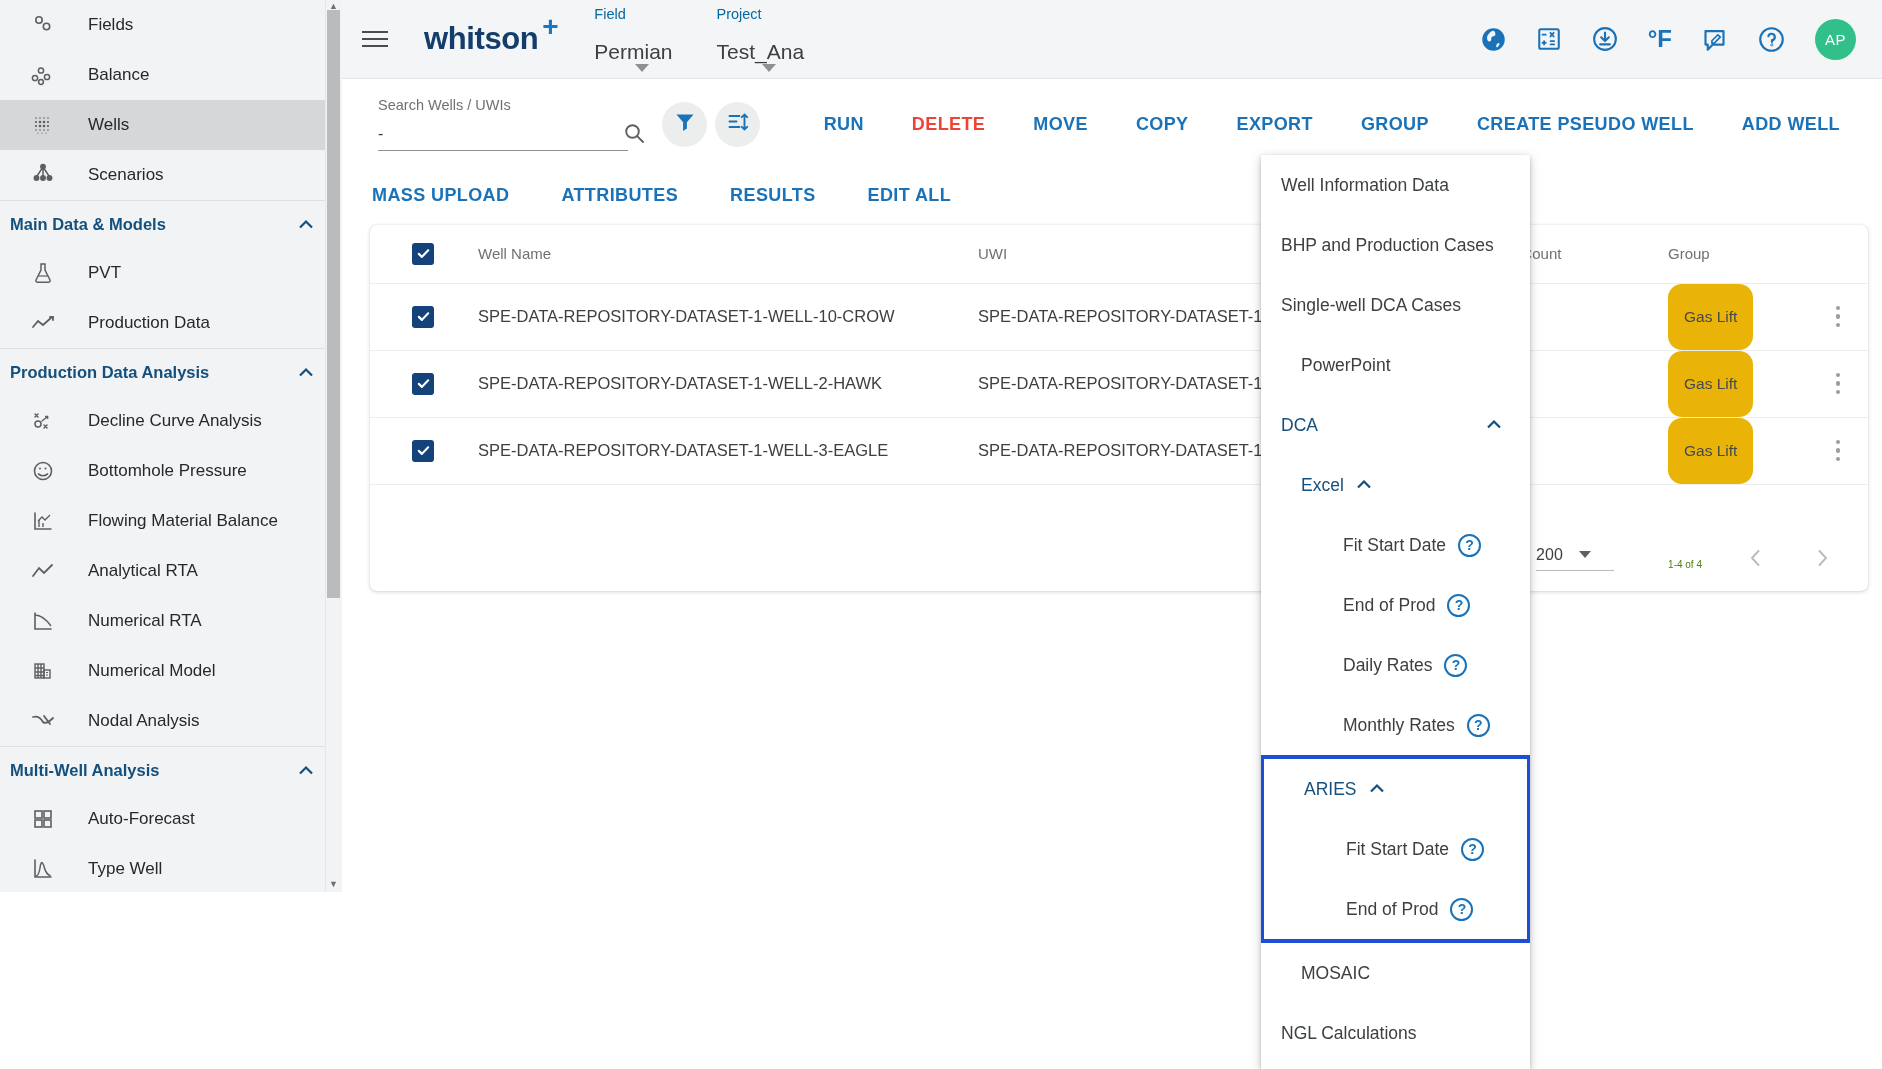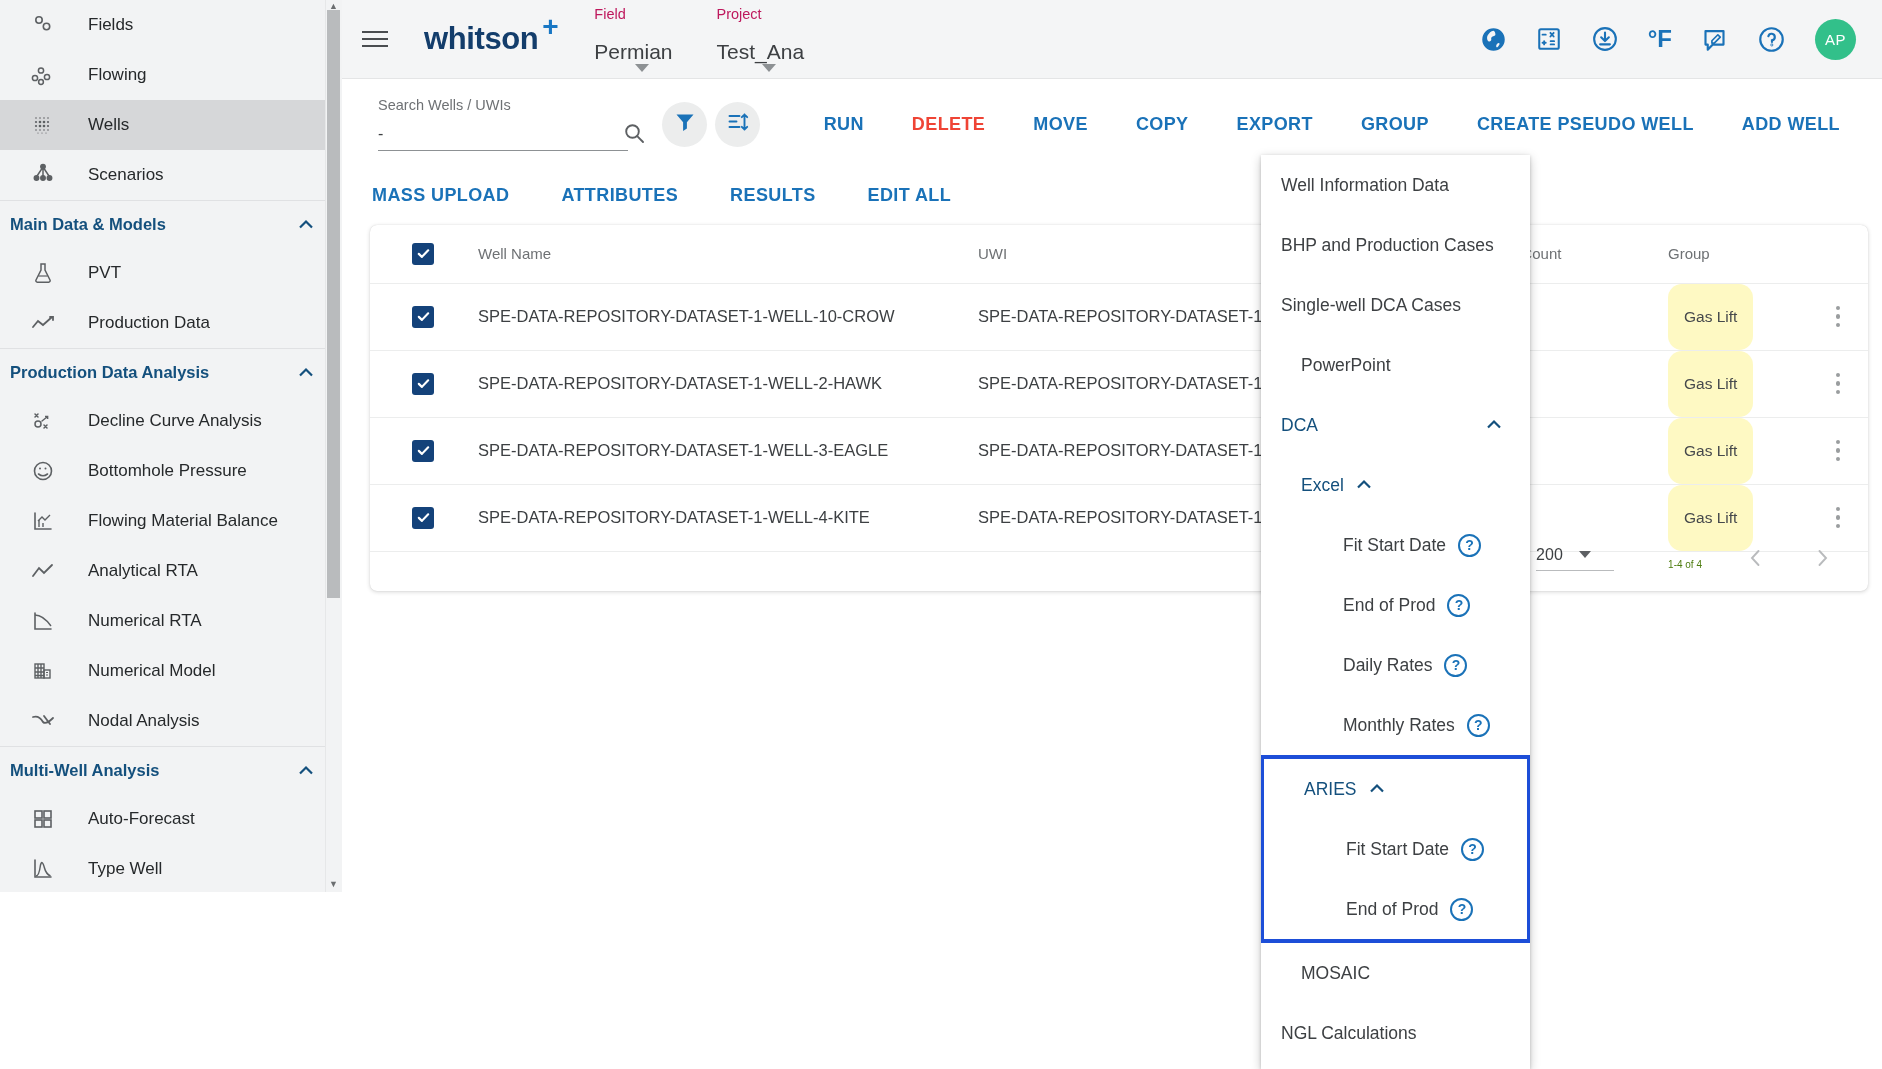--- a/index.html
+++ b/index.html
@@ -75,21 +75,21 @@
     margin-left: 28px; position: relative;
     font-size: 31px; font-weight: bold; color: #133d6b;
     letter-spacing: -0.4px;
   }
   #logo .plus {
     position: absolute; top: -10px; right: -20px;
     color: #1877c4; font-size: 28px; font-weight: bold;
   }
   .hdr-select { margin-left: 56px; position: relative; }
   .hdr-select.p2 { margin-left: 44px; }
-  .hdr-sel-label { font-size: 14.5px; color: #be185d; margin-bottom: 18px; }
+  .hdr-sel-label { font-size: 14.5px; color: #0369a1; margin-bottom: 18px; }
   .hdr-sel-row { display: flex; align-items: center; cursor: pointer; flex-direction: column; }
   .hdr-sel-val { font-size: 21px; color: #3d4043; }
   .caret-down {
     margin-left: 18px;
     width: 0; height: 0;
     border-left: 7px solid transparent; border-right: 7px solid transparent;
     border-top: 8px solid #8d9194;
   }
   #hdr-icons {
     margin-left: auto; margin-right: 26px;
@@ -172,21 +172,21 @@
   .c-scen  { width: 210px; }
   .c-group { width: 140px; }
   .c-menu  { width: 60px; }
   .cb {
     width: 22px; height: 22px; border-radius: 3px;
     background: #14427a; display: flex; align-items: center; justify-content: center;
     cursor: pointer;
   }
   .cb svg { display: block; }
   .pill {
-    display: inline-block; background: #fef9c3; color: #46494c;
+    display: inline-block; background: #eab308; color: #46494c;
     border-radius: 14px; padding: 24px 16px; font-size: 15.5px;
   }
   .kebab {
     display: flex; flex-direction: column; gap: 4px; align-items: center;
     cursor: pointer;
   }
   .kebab i { width: 4.5px; height: 4.5px; border-radius: 50%; background: #9a9d9f; display: block; }
 
   
   #pager {
@@ -255,21 +255,21 @@
 
     <div class="nav-item">
       <span class="nav-ico">
         <svg width="26" height="24" viewBox="0 0 26 24" fill="none" stroke="currentColor" stroke-width="1.5">
           <circle cx="5" cy="15" r="2.6"></circle>
             <circle cx="11" cy="7.5" r="2.6"></circle>
           <circle cx="17" cy="14" r="2.6"></circle>
             <circle cx="11" cy="19" r="2.4"></circle>
         </svg>
       </span>
-      <span class="nav-label">Flowing</span>
+      <span class="nav-label">Balance</span>
     </div>
 
     <div class="nav-item selected">
       <span class="nav-ico">
         <svg width="24" height="24" viewBox="0 0 24 24" fill="currentColor">
           <g>
             <circle cx="5" cy="5" r="0.8"></circle>
               <circle cx="9" cy="5" r="0.8"></circle>
               <circle cx="13" cy="5" r="0.8"></circle>
               <circle cx="17" cy="5" r="0.8"></circle>
@@ -662,42 +662,20 @@
             <span class="pill">Gas Lift</span>
           </td>
           <td>
             <span class="kebab">
                 <i></i>
                 <i></i>
                 <i></i>
               </span>
           </td>
         </tr>
-        <tr>
-          <td class="c-check">
-            <span class="cb">
-              <svg width="15" height="15" viewBox="0 0 16 16" fill="none" stroke="#ffffff" stroke-width="2.3" stroke-linecap="round" stroke-linejoin="round">
-                  <path d="M3 8.4 L6.3 11.6 L13 4.6"></path>
-                </svg>
-            </span>
-          </td>
-          <td>SPE-DATA-REPOSITORY-DATASET-1-WELL-4-KITE</td>
-          <td>SPE-DATA-REPOSITORY-DATASET-1</td>
-          <td></td>
-          <td>
-            <span class="pill">Gas Lift</span>
-          </td>
-          <td>
-            <span class="kebab">
-                <i></i>
-                <i></i>
-                <i></i>
-              </span>
-          </td>
-        </tr>
       </tbody>
     </table>
 
     <div id="pager">
       <div id="rows-sel">
         <span id="rows-val">200</span>
         <span class="caret-down"></span>
       </div>
       <span id="pg-text">1-4 of 4</span>
       <span class="pg-arrow">

